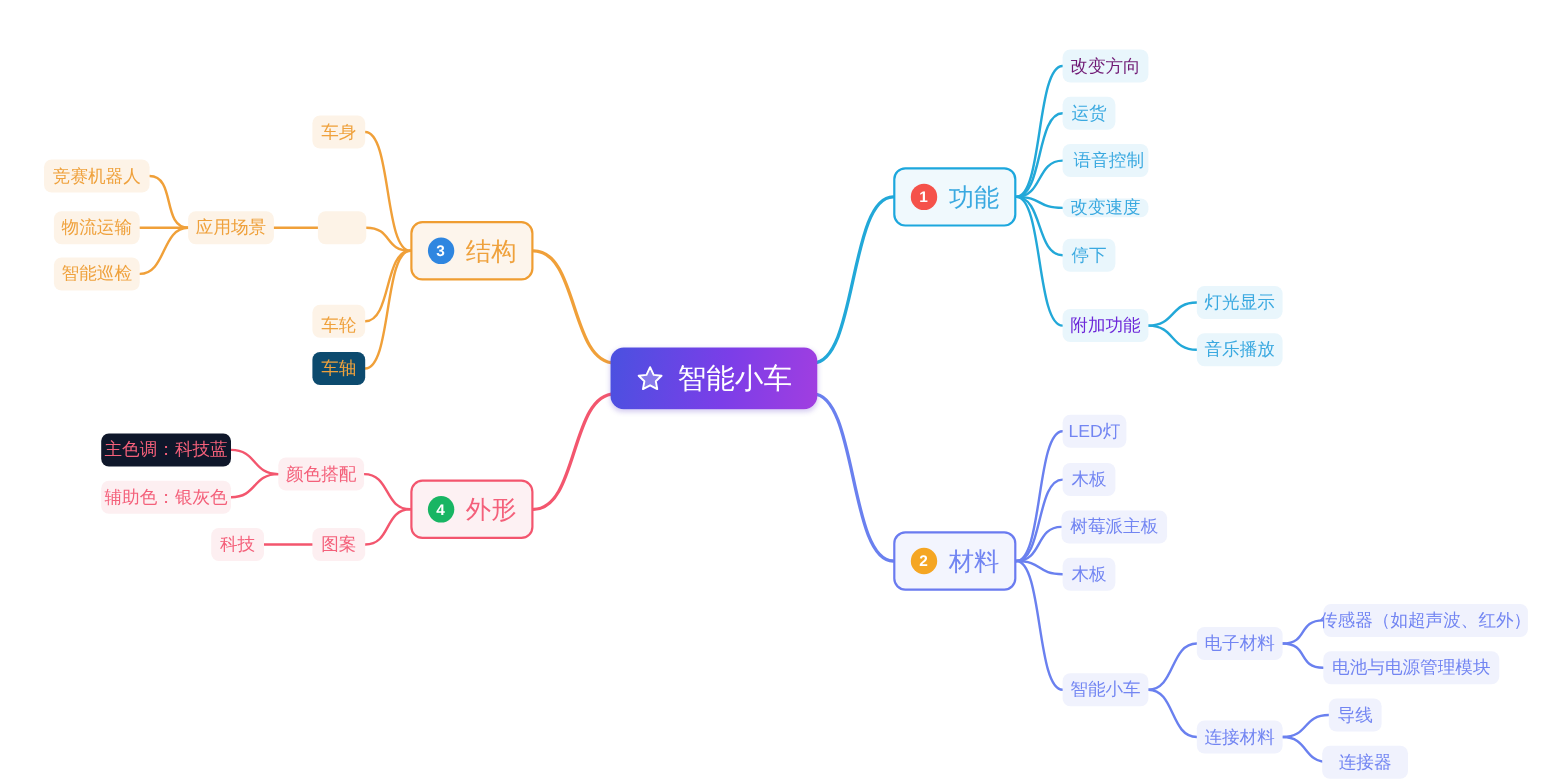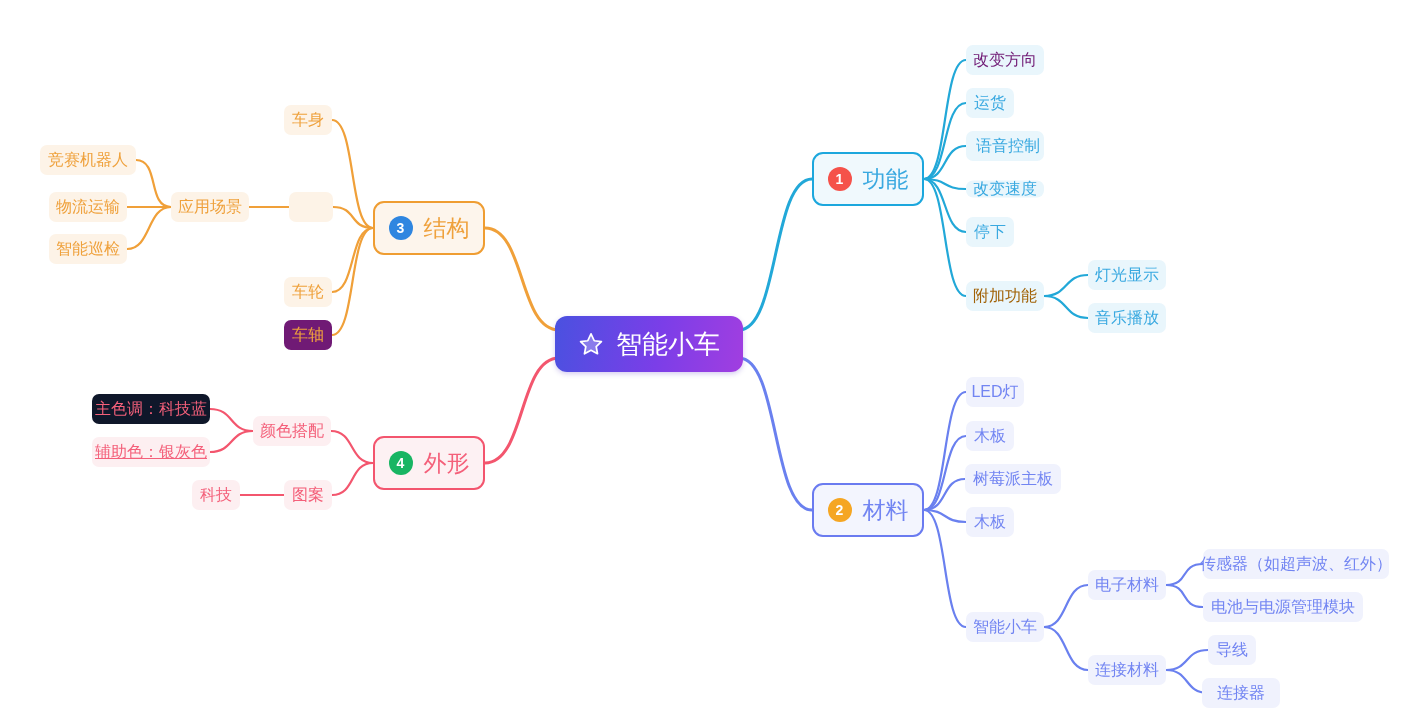--- a/index.html
+++ b/index.html
@@ -152,21 +152,21 @@
       </div>
       <div class="node sub" style="left: 1005px; top: 146px; width: 78px; height: 30px; background: rgb(233, 246, 252); color: rgb(58, 169, 224); padding-left: 16px;">
         <span>语音控制</span>
       </div>
       <div class="node sub" style="left: 1005px; top: 189px; width: 78px; height: 17px; background: rgb(233, 246, 252); color: rgb(58, 169, 224);">
         <span>改变速度</span>
       </div>
       <div class="node sub" style="left: 990px; top: 232px; width: 48px; height: 30px; background: rgb(233, 246, 252); color: rgb(58, 169, 224);">
         <span>停下</span>
       </div>
-      <div class="node sub" style="left: 1005px; top: 296px; width: 78px; height: 30px; background: rgb(233, 246, 252); color: #a16207;">
+      <div class="node sub" style="left: 1005px; top: 296px; width: 78px; height: 30px; background: rgb(233, 246, 252); color: #6d28d9;">
         <span>附加功能</span>
       </div>
       <div class="node sub" style="left: 1127px; top: 275px; width: 78px; height: 30px; background: rgb(233, 246, 252); color: rgb(58, 169, 224);">
         <span>灯光显示</span>
       </div>
       <div class="node sub" style="left: 1127px; top: 318px; width: 78px; height: 30px; background: rgb(233, 246, 252); color: rgb(58, 169, 224);">
         <span>音乐播放</span>
       </div>
       <div class="node branch" style="left: 868px; top: 510px; width: 112px; height: 54px; background: rgb(243, 245, 254); border-color: rgb(106, 123, 240); color: rgb(114, 133, 242);">
         <span class="badge" style="background: rgb(245, 166, 35);">2</span>
@@ -218,37 +218,37 @@
       </div>
       <div class="node sub" style="left: 88px; top: 160px; width: 96px; height: 30px; background: rgb(253, 243, 231); color: rgb(239, 161, 60);">
         <span>竞赛机器人</span>
       </div>
       <div class="node sub" style="left: 88px; top: 207px; width: 78px; height: 30px; background: rgb(253, 243, 231); color: rgb(239, 161, 60);">
         <span>物流运输</span>
       </div>
       <div class="node sub" style="left: 88px; top: 249px; width: 78px; height: 30px; background: rgb(253, 243, 231); color: rgb(239, 161, 60);">
         <span>智能巡检</span>
       </div>
-      <div class="node sub" style="left: 308px; top: 292px; width: 48px; height: 30px; background: rgb(253, 243, 231); color: rgb(239, 161, 60);">
+      <div class="node sub" style="left: 308px; top: 292px; width: 48px; height: 30px; background: rgb(253, 243, 231); color: rgb(239, 161, 60); align-items: flex-end;">
         <span>车轮</span>
       </div>
-      <div class="node sub" style="left: 308px; top: 335px; width: 48px; height: 30px; background: #701a75; color: rgb(239, 161, 60);">
+      <div class="node sub" style="left: 308px; top: 335px; width: 48px; height: 30px; background: #0c4a6e; color: rgb(239, 161, 60);">
         <span>车轴</span>
       </div>
       <div class="node branch" style="left: 429px; top: 463px; width: 112px; height: 54px; background: rgb(253, 241, 243); border-color: rgb(243, 85, 110); color: rgb(244, 96, 122);">
         <span class="badge" style="background: rgb(24, 181, 99);">4</span>
         <span>外形</span>
       </div>
       <div class="node sub" style="left: 292px; top: 431px; width: 78px; height: 30px; background: rgb(253, 239, 241); color: rgb(244, 96, 122);">
         <span>颜色搭配</span>
       </div>
       <div class="node sub" style="left: 151px; top: 409px; width: 118px; height: 30px; background: #0f172a; color: rgb(244, 96, 122);">
         <span>主色调：科技蓝</span>
       </div>
-      <div class="node sub" style="left: 151px; top: 452px; width: 118px; height: 30px; background: rgb(253, 239, 241); color: rgb(244, 96, 122); text-decoration: underline;">
+      <div class="node sub" style="left: 151px; top: 452px; width: 118px; height: 30px; background: rgb(253, 239, 241); color: rgb(244, 96, 122);">
         <span>辅助色：银灰色</span>
       </div>
       <div class="node sub" style="left: 308px; top: 495px; width: 48px; height: 30px; background: rgb(253, 239, 241); color: rgb(244, 96, 122);">
         <span>图案</span>
       </div>
       <div class="node sub" style="left: 216px; top: 495px; width: 48px; height: 30px; background: rgb(253, 239, 241); color: rgb(244, 96, 122);">
         <span>科技</span>
       </div>
     </div>
 </div>

